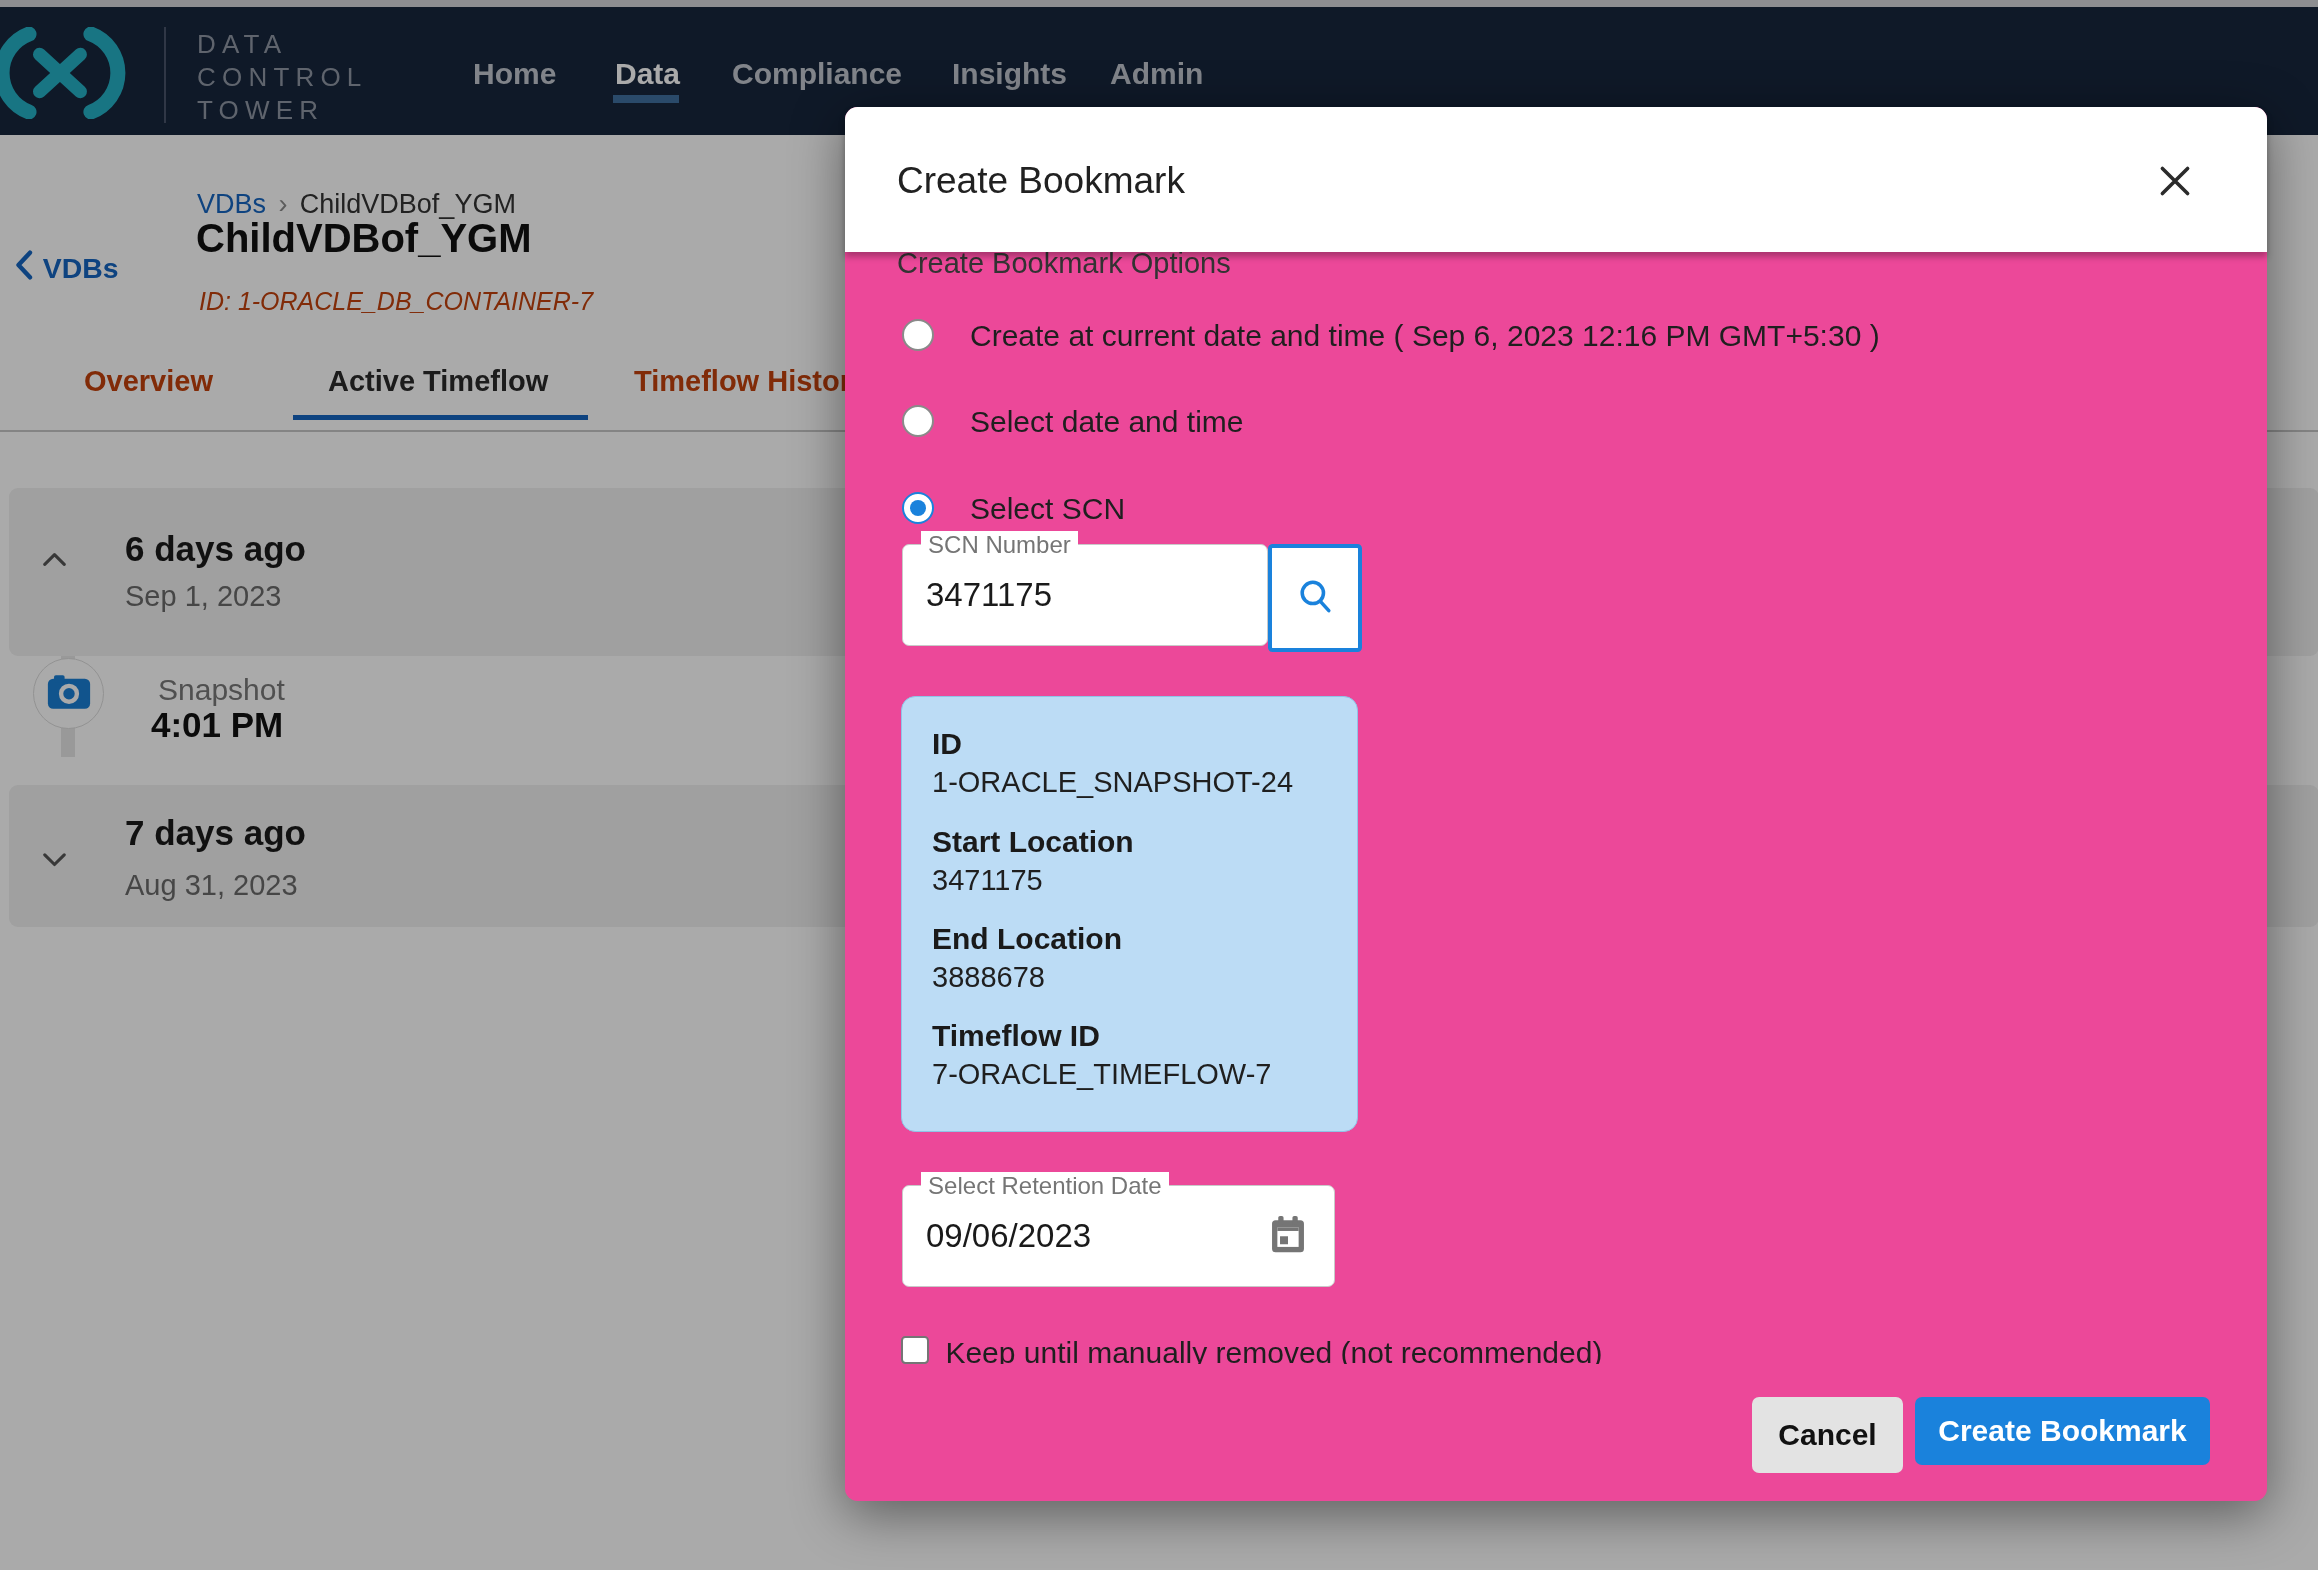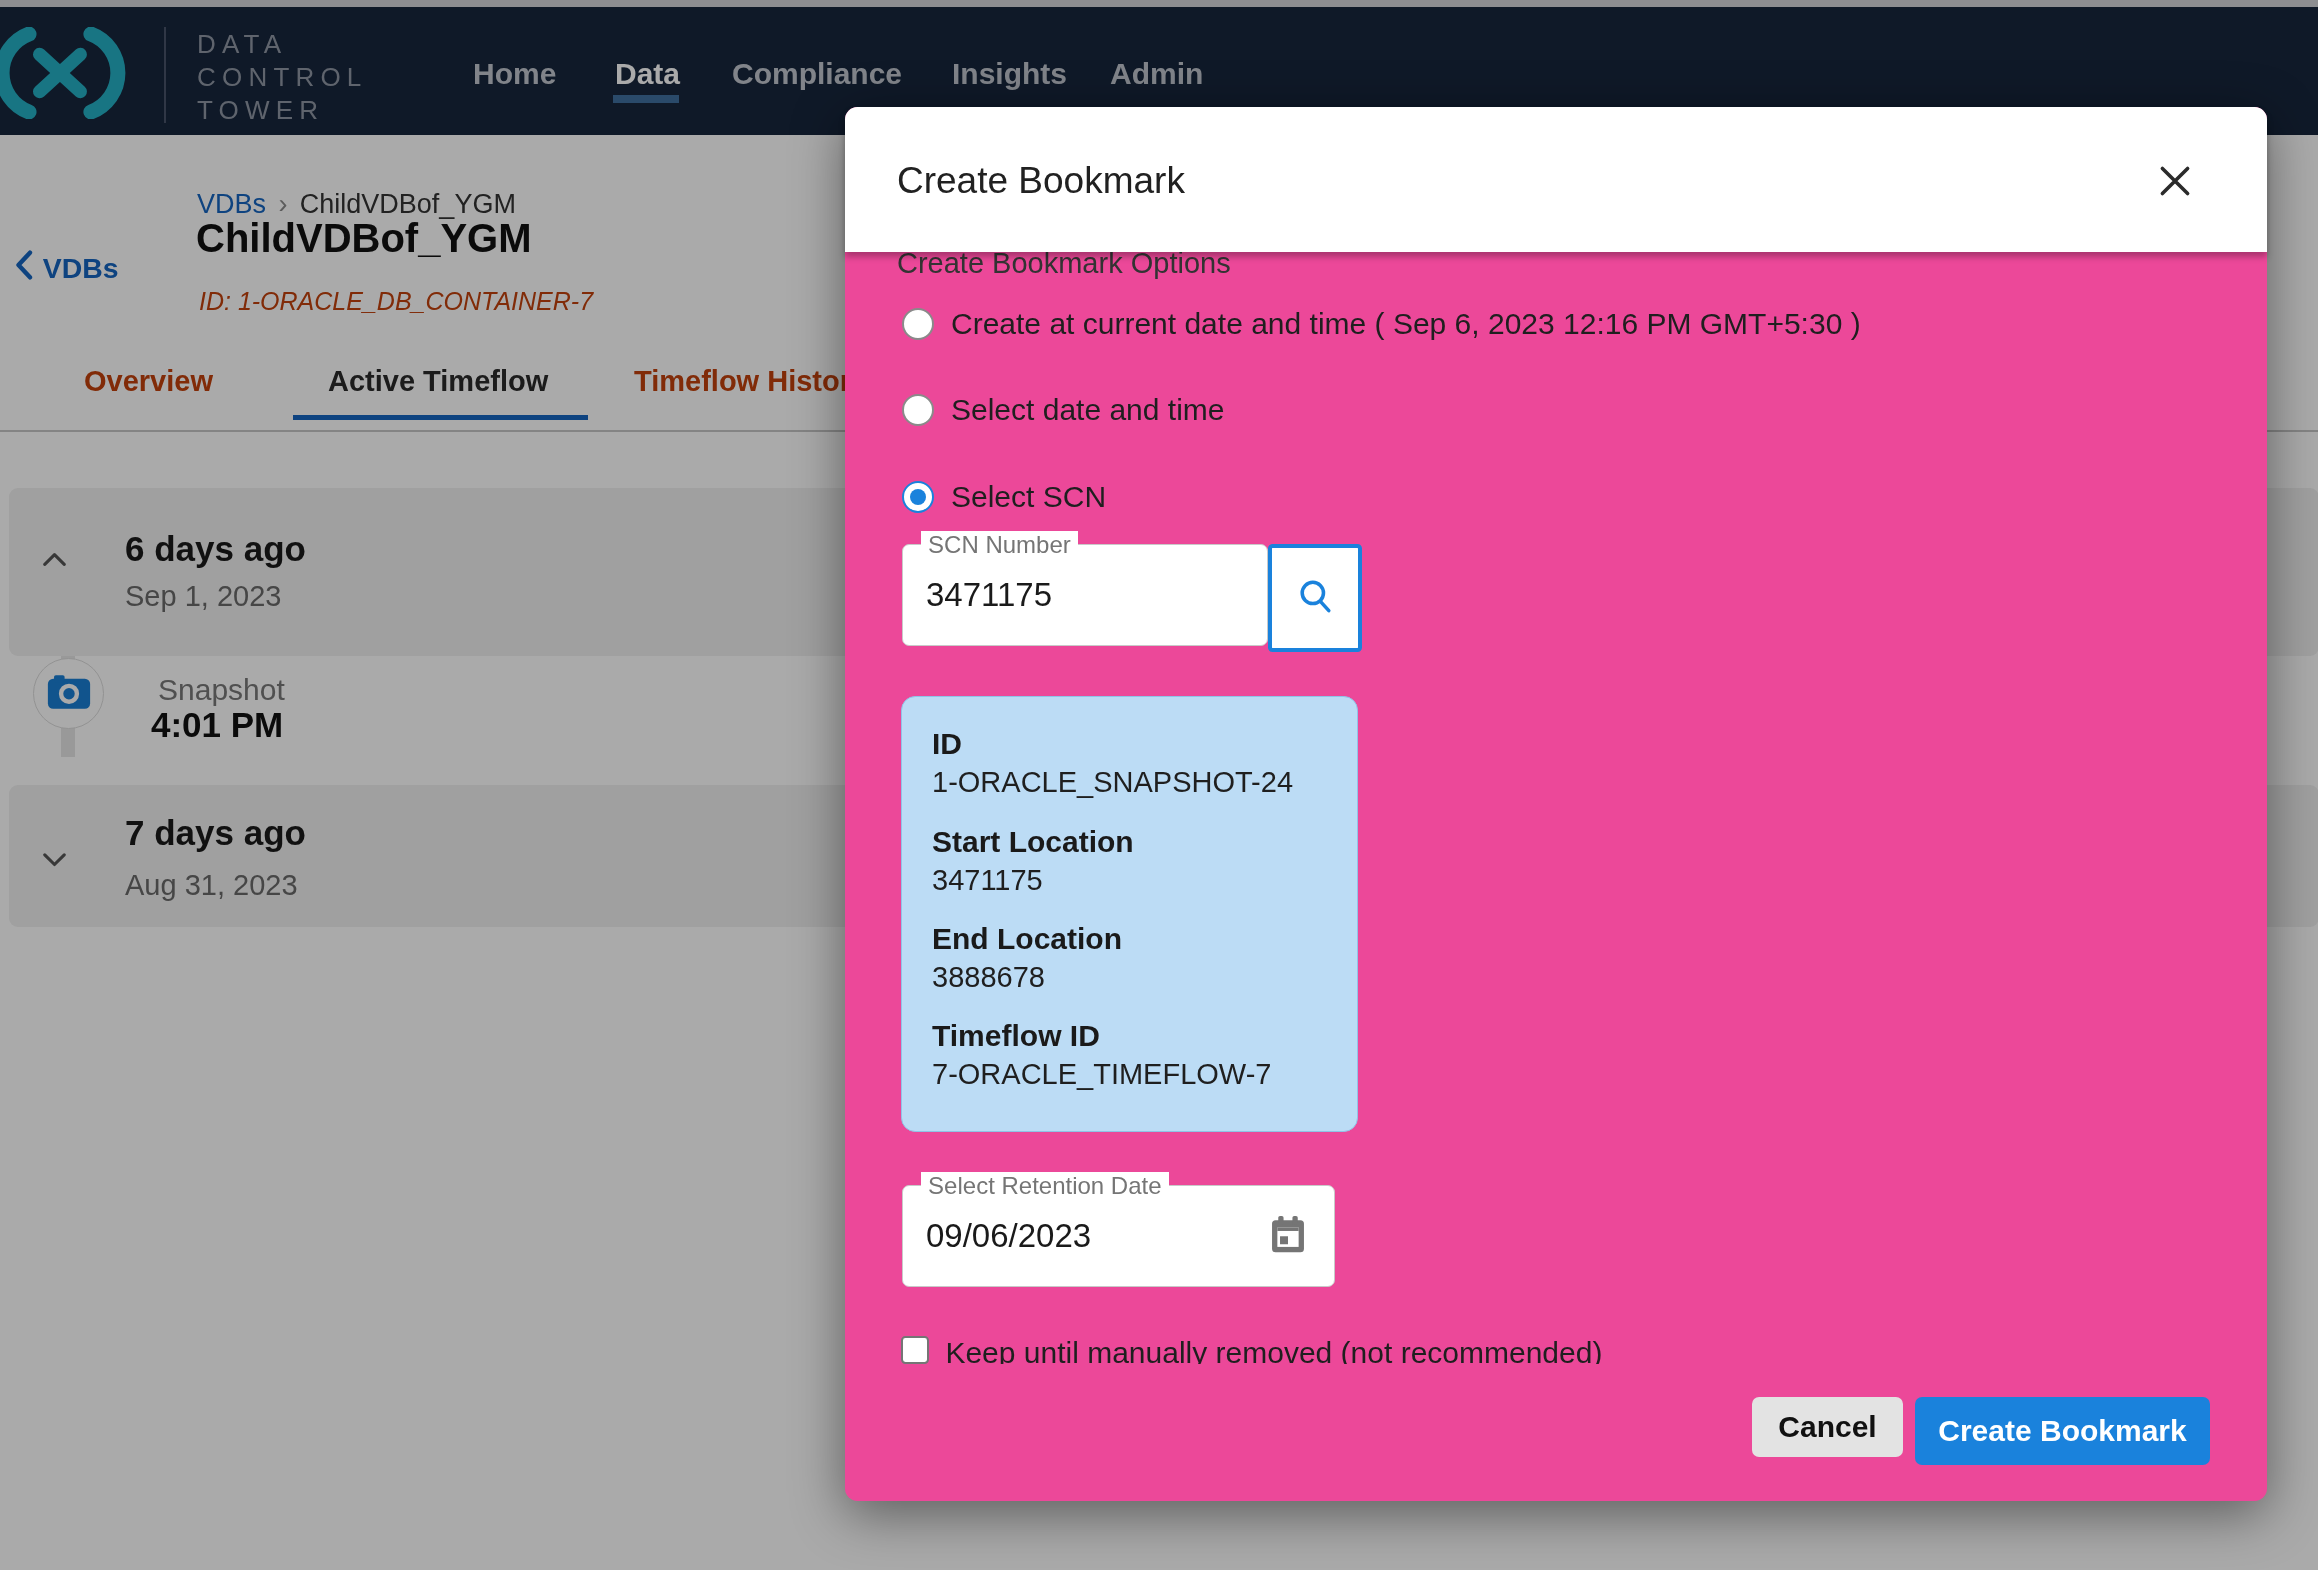--- a/index.html
+++ b/index.html
@@ -53,21 +53,21 @@
   .modal { position:absolute; left:845px; top:107px; width:1422px; height:1394px; background:#ec4899;
            border-radius:12.4px; z-index:10; box-shadow:0 12.4px 53px rgba(0,0,0,0.45); }
   .modal-header { position:absolute; left:0; top:0; width:100%; height:145px; background:#fff;
                   border-radius:12.4px 12.4px 0 0; box-shadow:0 4.4px 6.2px rgba(0,0,0,0.28); z-index:3; }
   .modal-title { position:absolute; left:52px; top:53px; font-size:37px; font-weight:400; color:#212121; }
   .close-btn { position:absolute; left:1307px; top:52px; width:46px; height:46px; display:flex;
                align-items:center; justify-content:center; cursor:pointer; }
 
   .options-label { position:absolute; left:52px; top:140px; font-size:29px; color:#333; z-index:1; }
 
-  .radio-row { position:absolute; left:57px; display:flex; align-items:center; gap:17px; z-index:1; }
+  .radio-row { position:absolute; left:57px; display:flex; gap:36px; z-index:1;margin-top:12px; }
   .radio { width:32px; height:32px; border-radius:50%; border:2.7px solid #8a8a8a; background:#fff; flex:0 0 auto; }
   .radio.selected { border:2.7px solid #1a82dc; display:flex; align-items:center; justify-content:center; }
   .radio.selected::after { content:""; width:16px; height:16px; border-radius:50%; background:#1a82dc; }
   .radio-label { font-size:30px; color:#1f1f1f; white-space:nowrap; }
 
   .outline-field { position:absolute; border:1.8px solid #c9c9c9; border-radius:7.1px; background:#fff; z-index:1; }
   .field-legend { position:absolute; top:-14.2px; left:18px; background:#fff; padding:0 7.1px;
                   font-size:24px; color:#757575; white-space:nowrap; }
   .field-value { position:absolute; left:23px; top:50%; transform:translateY(-50%); font-size:33px; color:#1a1a1a; }
   .scn-field { left:57px; top:437px; width:366px; height:102px; }
@@ -82,21 +82,21 @@
                border:1.8px solid #8fc4e8; border-radius:14.2px; padding:28.4px 30px; z-index:1; }
   .info-pair { margin-bottom:21.3px; }
   .info-label { font-size:30px; font-weight:700; color:#1a1a1a; line-height:38px; }
   .info-value { font-size:29px; color:#1f1f1f; line-height:38px; }
 
   .checkbox-clip { position:absolute; left:56px; top:1229px; width:978px; height:27.6px; overflow:hidden; z-index:1; }
   .checkbox-row { display:flex; align-items:flex-start; gap:16px; }
   .checkbox { width:28.4px; height:28.4px; border:2.7px solid #757575; border-radius:4.4px; background:#fff; flex:0 0 auto; }
   .checkbox-label { font-size:30px; color:#1f1f1f; white-space:nowrap; }
 
-  .cancel-btn { position:absolute; left:907px; top:1290px; width:151px; height:60px; background:#e3e3e3;
+  .cancel-btn { position:absolute; left:907px; top:1290px; width:151px; height:76px; background:#e3e3e3;
                 border:none; border-radius:7.1px; font-family:inherit; font-size:30px; font-weight:700;
                 color:#111; cursor:pointer; }
   .submit-btn { position:absolute; left:1070px; top:1290px; width:295px; height:68px; background:#1a82dc;
                 border:none; border-radius:7.1px; font-family:inherit; font-size:30px; font-weight:700;
                 color:#fff; cursor:pointer; }
 </style>
 </head>
 <body>
 
 <div id="underlay">

